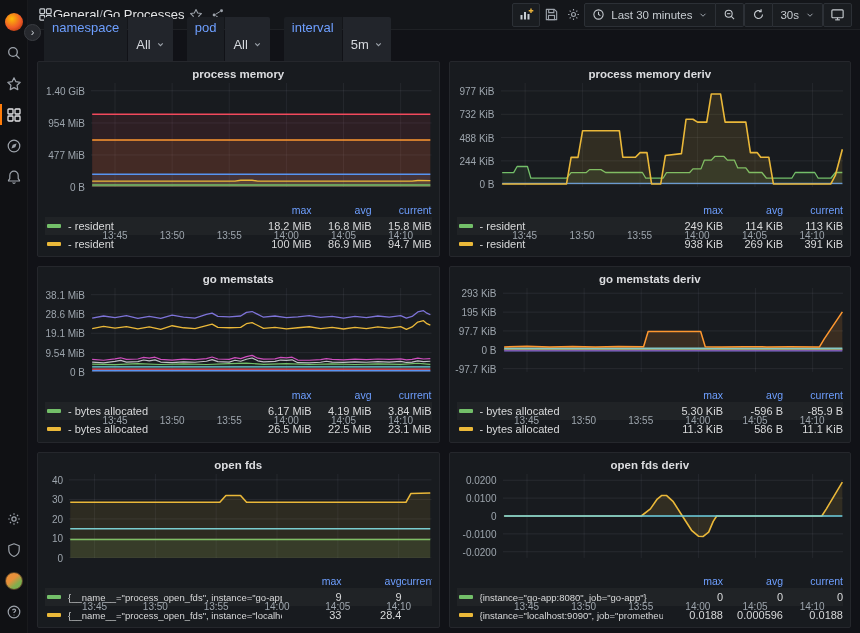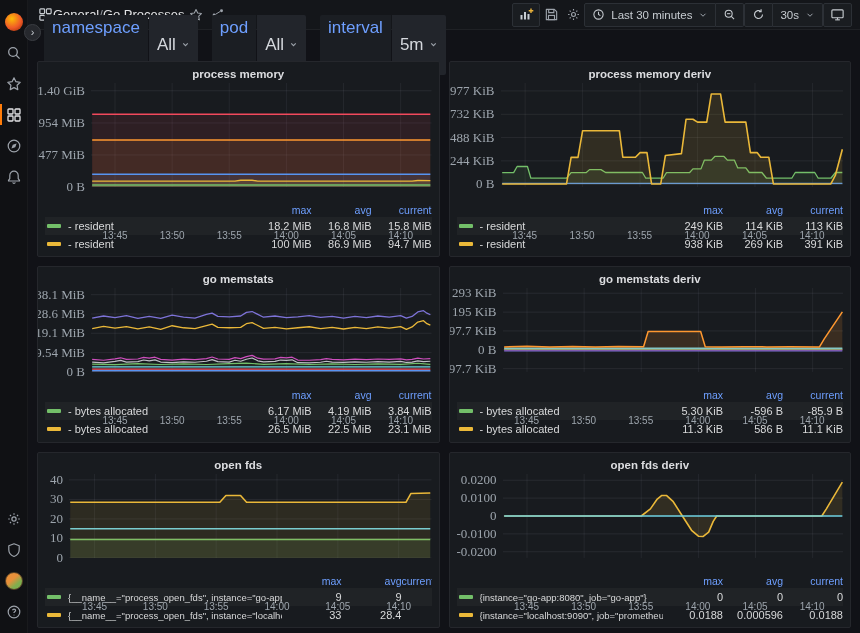--- a/index.html
+++ b/index.html
@@ -34,38 +34,38 @@
   .tb-right { margin-left:auto; display:flex; align-items:center; gap:0; }
   .tb-btn { height:24px; display:flex; align-items:center; gap:6px; padding:0 7px;
     background:#1a1d21; border:1px solid #2c3036; border-radius:2px; color:#c7ccd1;
     font-size:11.5px; cursor:pointer; white-space:nowrap; }
   .tb-group { display:flex; }
   .tb-group .tb-btn:first-child { border-top-right-radius:0; border-bottom-right-radius:0; }
   .tb-group .tb-btn:last-child { border-top-left-radius:0; border-bottom-left-radius:0; border-left:none; }
   .chev { color:#9da3ab; }
 
   .varrow { height:29px; display:flex; align-items:center; gap:14px; padding:0 10px 0 16px; flex:none; }
-  .var { display:flex; gap:1px; font-size:17px; }
+  .var { display:flex; gap:1px; font-size:13px; }
   .var .vlabel { background:#1b1e23; color:#6e9fff; padding:3px 8px; border-radius:2px 0 0 2px; font-weight:500; }
   .var .vvalue { background:#22252b; color:#d5d8dd; padding:20px 8px; border-radius:0 2px 2px 0;
     display:flex; align-items:center; gap:5px; cursor:pointer; }
   .expand-btn { position:absolute; left:-4px; top:24px; width:17px; height:17px; border-radius:50%;
     background:#26282d; border:1px solid #3a3d42; color:#c7ccd1; font-size:11px; line-height:14px;
     text-align:center; cursor:pointer; z-index:5; }
 
   
   .grid { flex:1; display:grid; grid-template-columns:1fr 1fr; grid-template-rows:196px 177px 176px;
     gap:9px; padding:2px 9px 8px 9px; }
   .panel { background:#181b1f; border:1px solid #25272c; border-radius:2px;
     padding:4px 7px 3px 7px; display:flex; flex-direction:column; overflow:hidden; }
   .panel-title { text-align:center; font-size:11.5px; font-weight:600; color:#dcdde0;
     height:17px; line-height:16px; cursor:pointer; flex:none; }
   .chart { display:flex; flex:none; }
   .gutter { position:relative; flex:none; }
-  .ylabel { position:absolute; right:6px; transform:translateY(-50%); font-size:13px; color:#9da5ad; white-space:nowrap;font-family:Liberation Serif, serif; }
+  .ylabel { position:absolute; right:6px; transform:translateY(-50%); font-size:10px; color:#9da5ad; white-space:nowrap; }
   .plotwrap { flex:1; min-width:0; }
   .plot { position:relative; }
   .plot svg { position:absolute; inset:0; width:100%; height:100%; }
   .xlabels { position:relative; height:14px; }
   .xlabel { position:absolute; top:2px; transform:translateX(-50%); font-size:10px; color:#9da5ad;margin-top:41px; }
 
   .legend { margin-top:1px; font-size:11px; }
   .lg-head { display:flex; align-items:center; height:15px; }
   .lg-head .sp { flex:1; }
   .lg-col { width:60px; text-align:right; color:#6e9fff; font-size:10.5px; font-weight:500; }

